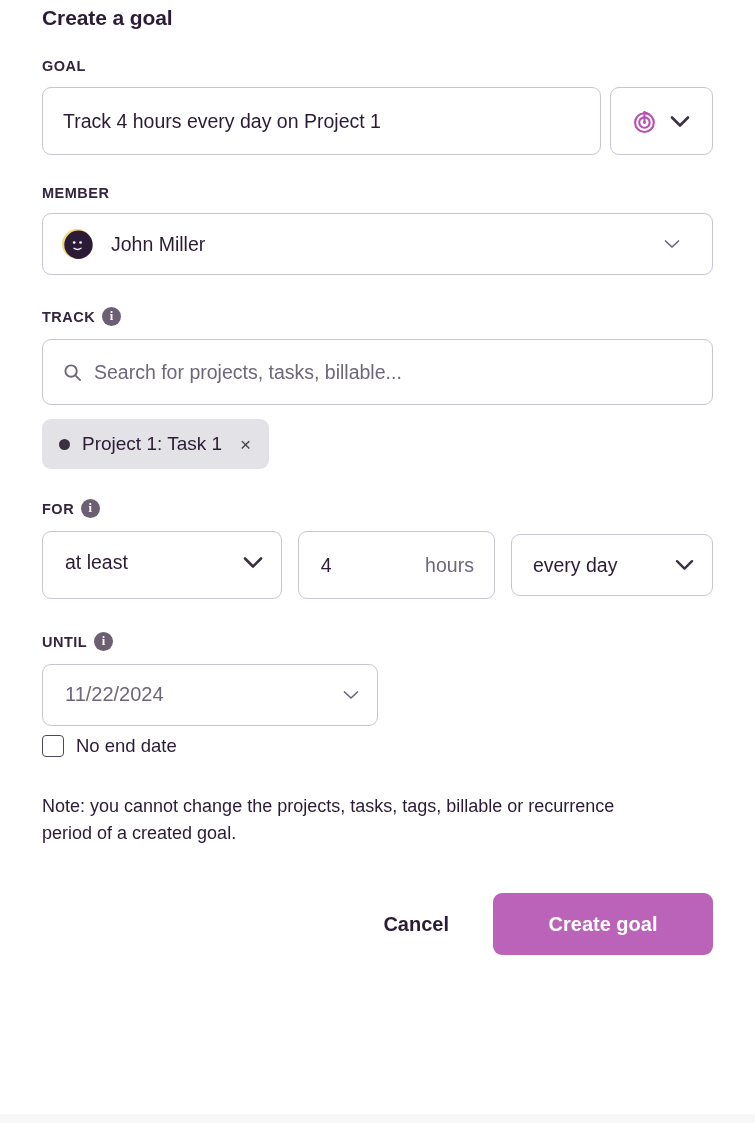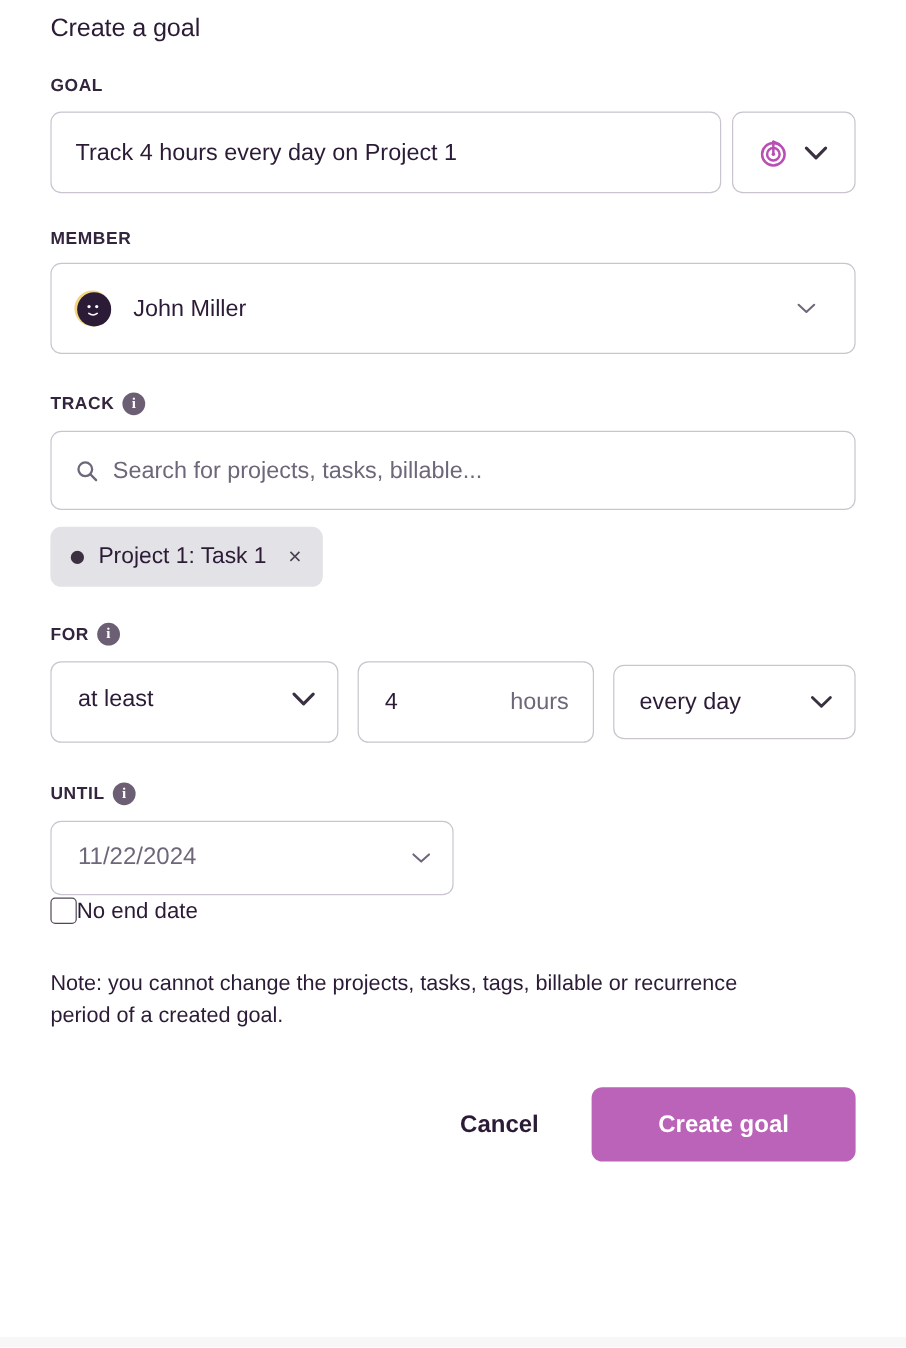--- a/index.html
+++ b/index.html
@@ -26,24 +26,24 @@
     left: 0;
     bottom: 0;
     width: 755px;
     height: 9px;
     background: #f7f7f8;
   }
 
   
   .title {
     font-size: 21px;
-    font-weight: normal;
+    font-weight: bold;
     color: #2b1b36;
     letter-spacing: -0.1px;
-    padding-top: 10px;
+    padding-top: 4px;
     line-height: 28px;
   }
 
   
   .field-label {
     font-size: 14.5px;
     font-weight: bold;
     color: #33253d;
     letter-spacing: 0.5px;
     display: flex;
@@ -102,21 +102,21 @@
     gap: 12px;
     cursor: pointer;
   }
   .target-icon { width: 25px; height: 25px; display: block; }
   .chev { display: block; }
 
   
   .member-section { margin-top: 30px; }
   .member-box {
     margin-top: 12px;
-    height: 76px;
+    height: 62px;
     padding: 0 32px 0 18px;
     justify-content: space-between;
     cursor: pointer;
   }
   .member-left { display: flex; align-items: center; gap: 18px; }
   .avatar { width: 32px; height: 32px; display: block; }
   .member-name {
     font-size: 19.5px;
     color: #2b1b36;
   }
@@ -224,23 +224,24 @@
     margin-top: 13px;
     width: 336px;
     height: 62px;
     padding: 0 18px 1px 22px;
     justify-content: space-between;
     cursor: pointer;
   }
   .date-text { font-size: 20px; color: #6e6679; }
 
   .checkbox-row {
-    margin-top: 2px;
-    display: flex;
-    align-items: center;
+    margin-top: 9px;
+    display: flex;
+    align-items: center;
+    gap: 12px;
   }
   .checkbox {
     width: 22px;
     height: 22px;
     border: 1.6px solid #4f4657;
     border-radius: 4px;
     background: #fff;
     flex: none;
     cursor: pointer;
   }

